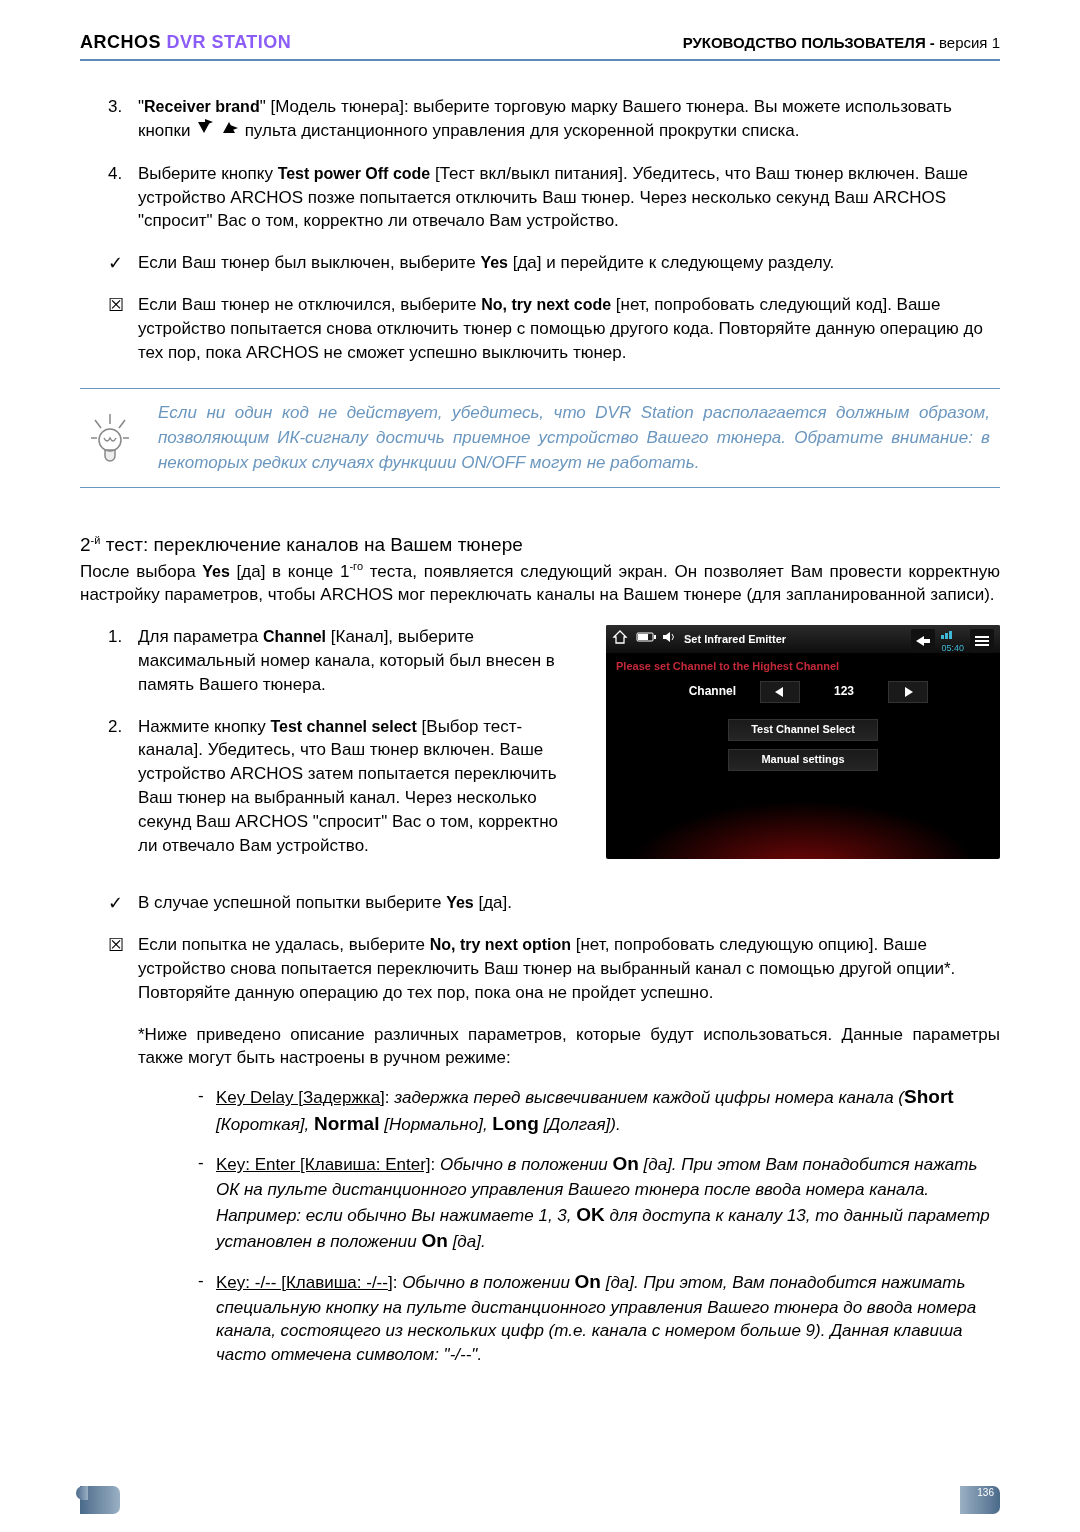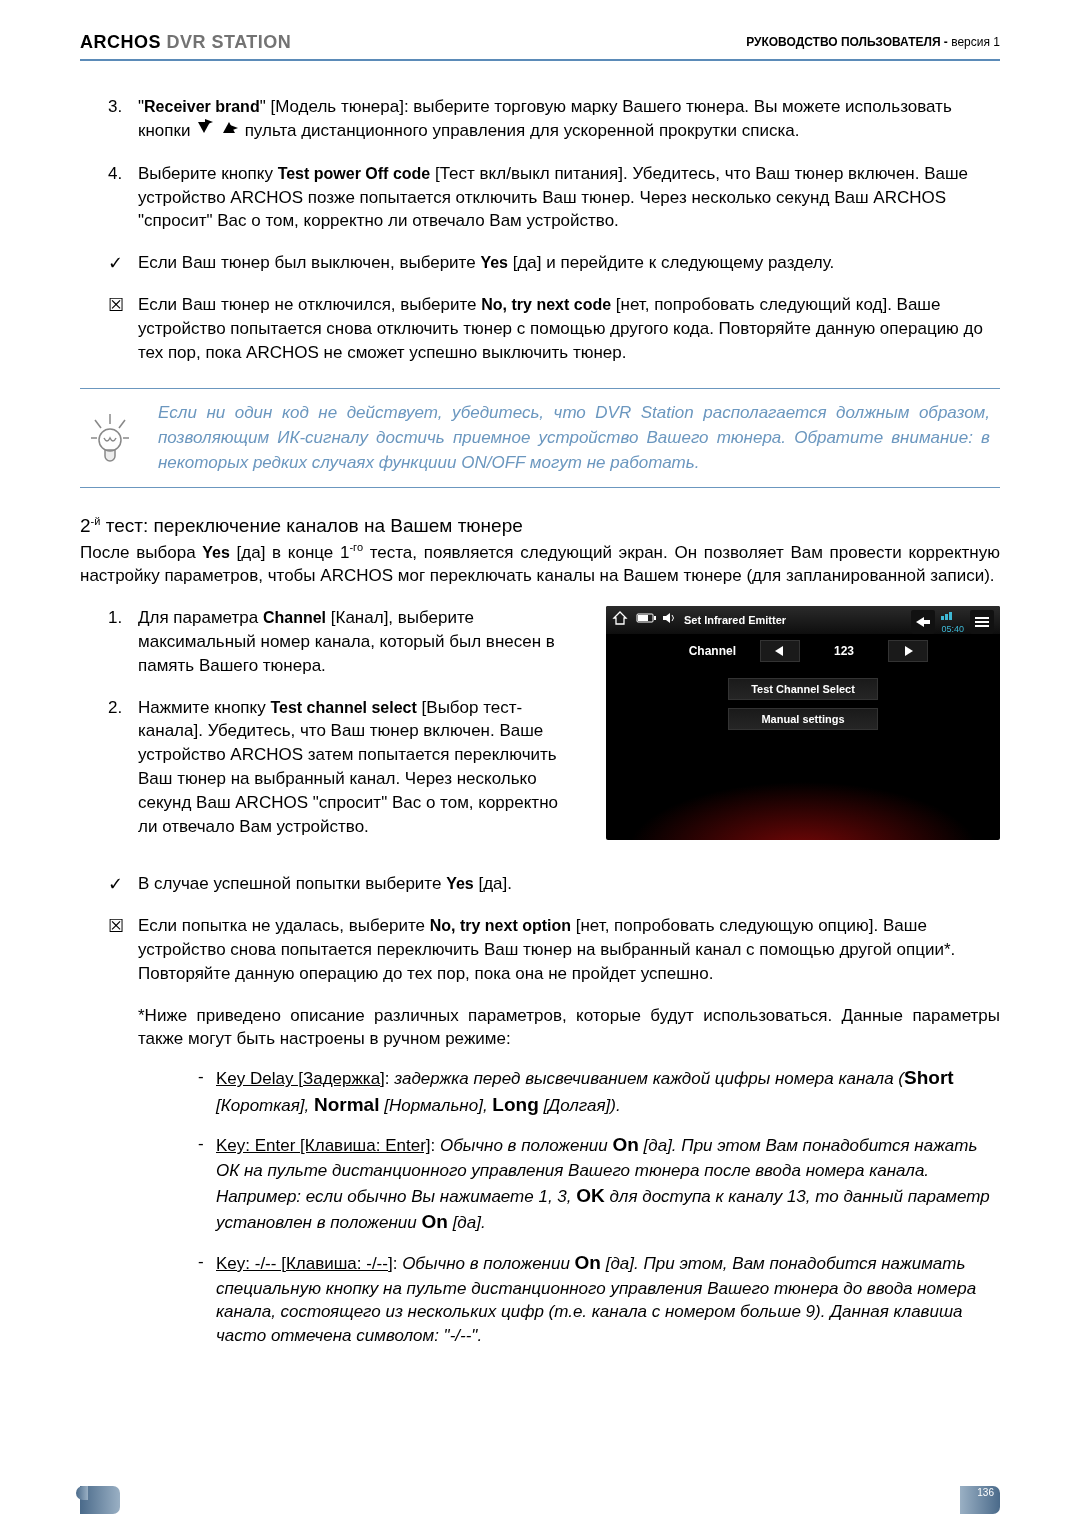--- a/index.html
+++ b/index.html
@@ -19,40 +19,40 @@
   .headerbar {
     display: flex;
     justify-content: space-between;
     align-items: center;
     border-bottom: 2px solid #5b8bb8;
     padding-bottom: 4px;
     margin-bottom: 34px;
   }
   .brand-left { font-weight: bold; font-size: 18px; letter-spacing: 0.5px; }
   .brand-archos { color: #000; }
-  .brand-dvr { color: #737373; }
-  .header-right { font-size: 12px; }
+  .brand-dvr { color: #8b5cf6; }
+  .header-right { font-size: 15px; }
   .header-right b { font-weight: bold; }
 
   .ol-block { padding-left: 58px; }
   .ol-item { position: relative; margin-bottom: 18px; }
   .ol-num { position: absolute; left: -30px; top: 0; }
   .ol-item p { }
   .bolds { font-weight: bold; font-family: Arial, sans-serif; font-size: 16px; }
 
   .arrow-ico { display: inline-block; vertical-align: middle; }
 
   .check-block { padding-left: 58px; }
   .check-item { position: relative; margin-bottom: 18px; }
   .check-mark { position: absolute; left: -30px; top: 0; font-size: 18px; }
 
   .tipbox {
     border-top: 1px solid #6b97bf;
     border-bottom: 1px solid #6b97bf;
-    margin: 24px 0 25px 0;
+    margin: 24px 0 44px 0;
     padding: 12px 10px 12px 0;
     display: flex;
     gap: 18px;
   }
   .tip-icon { flex: 0 0 60px; display: flex; align-items: center; justify-content: center; }
   .tip-text {
     color: #6b97bf;
     font-style: italic;
     font-size: 17px;
     text-align: justify;
@@ -268,20 +268,21 @@
             </div>
             <div class="blk">
                 <svg width="14" height="10">
                   <rect x="0" y="0" width="14" height="2" fill="#fff"></rect>
                   <rect x="0" y="4" width="14" height="2" fill="#fff"></rect>
                   <rect x="0" y="8" width="14" height="2" fill="#fff"></rect>
                 </svg>
               </div>
           </div>
         </div>
+        <div class="dev-instr1">Please set Channel to the Highest Channel</div>
         <div class="dev-row">
           <span class="label">Channel</span>
           <span class="arrowbox">
               <svg width="10" height="10">
                 <polygon points="8,0 8,10 0,5" fill="#fff"></polygon>
               </svg>
             </span>
           <span class="val">123</span>
           <span class="arrowbox">
               <svg width="10" height="10">

